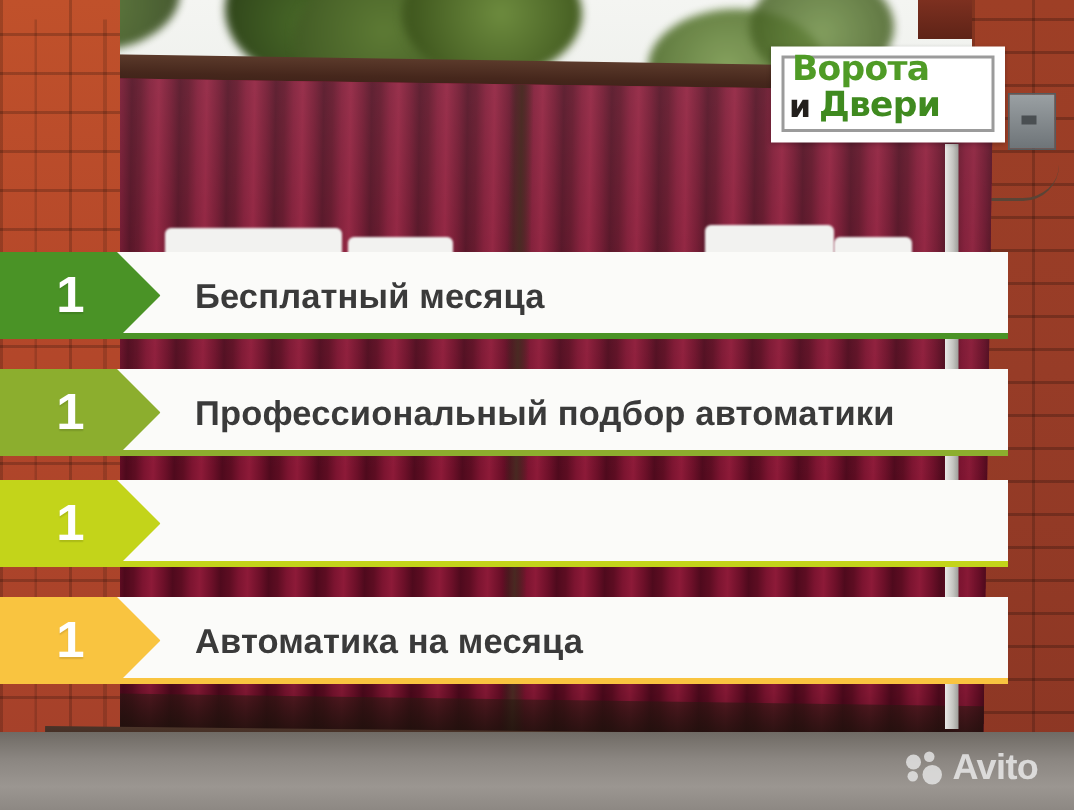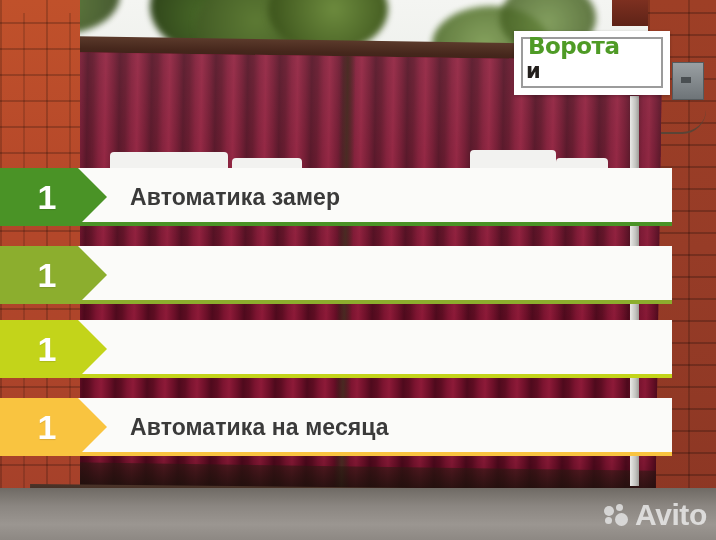--- a/index.html
+++ b/index.html
@@ -192,21 +192,21 @@
     display:flex;align-items:center;gap:5px;
     opacity:.82;
   }
   .avito-dots{position:relative;width:26px;height:22px;}
   .avito-dots i{position:absolute;display:block;border-radius:50%;background:#e6e6e6;}
   .avito-dots i.d1{left:0;top:2px;width:10px;height:10px;}
   .avito-dots i.d2{left:12px;top:0px;width:7px;height:7px;}
   .avito-dots i.d3{left:1px;top:13px;width:7px;height:7px;}
   .avito-dots i.d4{left:11px;top:9px;width:13px;height:13px;}
   .avito-word{
-    color:#ececec;font-size:30px;font-weight:bold;letter-spacing:-.4px;
+    color:#ececec;font-size:24px;font-weight:bold;letter-spacing:-.4px;
     line-height:1;font-family:"Liberation Sans","DejaVu Sans",sans-serif;
   }
 </style>
 </head>
 <body>
 
 <div id="stage">
 
   <div class="photo">
     <div class="sky"></div>
@@ -245,36 +245,38 @@
     <div class="ground">
       
     </div>
   </div>
 
   <div class="logo-box">
     <div class="logo-inner"></div>
     <div class="logo-text">
       <span class="logo-l1">Ворота</span>
       <span class="logo-i">и</span>
+      <span class="logo-l2">Двери</span>
     </div>
   </div>
 
   <div class="rows" id="rows">
       <div class="row" style="top: 168px; height: 58px;">
         <div class="bar"></div>
         <div class="bar-underline" style="background: rgb(74, 147, 38);"></div>
         <div class="chev" style="background: rgb(74, 147, 38);"></div>
         <div class="chev-num">1</div>
-        <div class="row-label">Автоматика замер</div>
+        <div class="row-label">Бесплатный месяца</div>
       </div>
       <div class="row" style="top: 246px; height: 58px;">
         <div class="bar"></div>
         <div class="bar-underline" style="background: rgb(140, 174, 46);"></div>
         <div class="chev" style="background: rgb(140, 174, 46);"></div>
         <div class="chev-num">1</div>
+        <div class="row-label">Профессиональный подбор автоматики</div>
       </div>
       <div class="row" style="top: 320px; height: 58px;">
         <div class="bar"></div>
         <div class="bar-underline" style="background: rgb(195, 212, 26);"></div>
         <div class="chev" style="background: rgb(195, 212, 26);"></div>
         <div class="chev-num">1</div>
       </div>
       <div class="row" style="top: 398px; height: 58px;">
         <div class="bar"></div>
         <div class="bar-underline" style="background: rgb(249, 196, 64);"></div>

